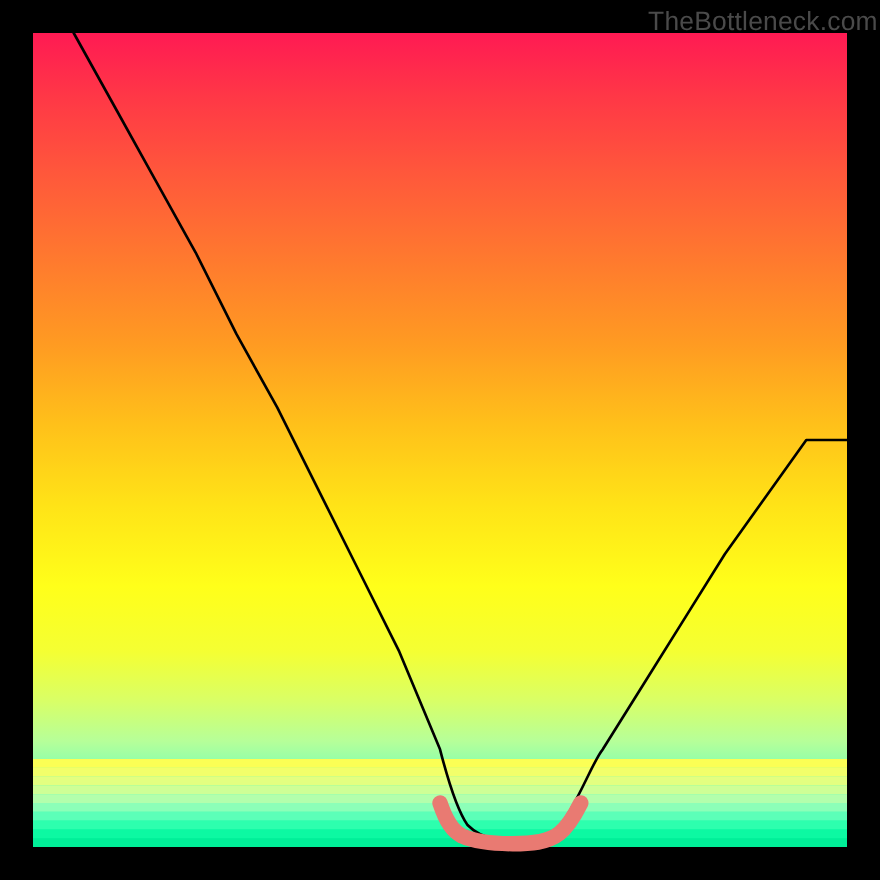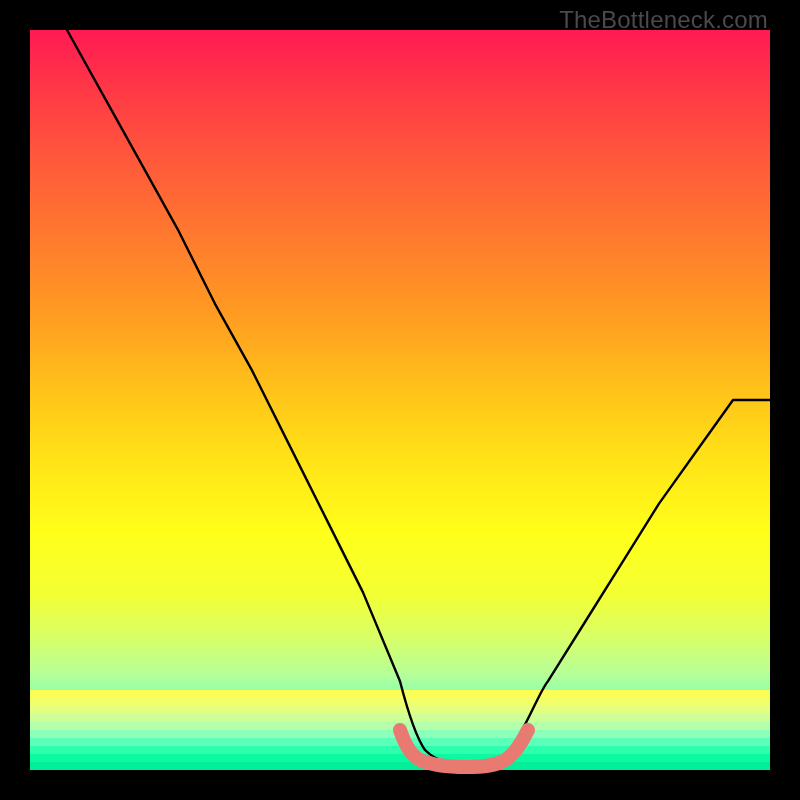--- a/index.html
+++ b/index.html
@@ -13,21 +13,21 @@
   }
   .frame {
     position: relative;
     width: 800px;
     height: 800px;
     background: #000;
   }
   .watermark {
     position: absolute;
     top: 6px;
-    right: 32px;
+    right: 2px;
     color: #4a4a4a;
     font-size: 24px;
     font-weight: 500;
     letter-spacing: 0.2px;
     z-index: 10;
   }
   .plot-area {
     position: absolute;
     left: 30px;
     top: 30px;

